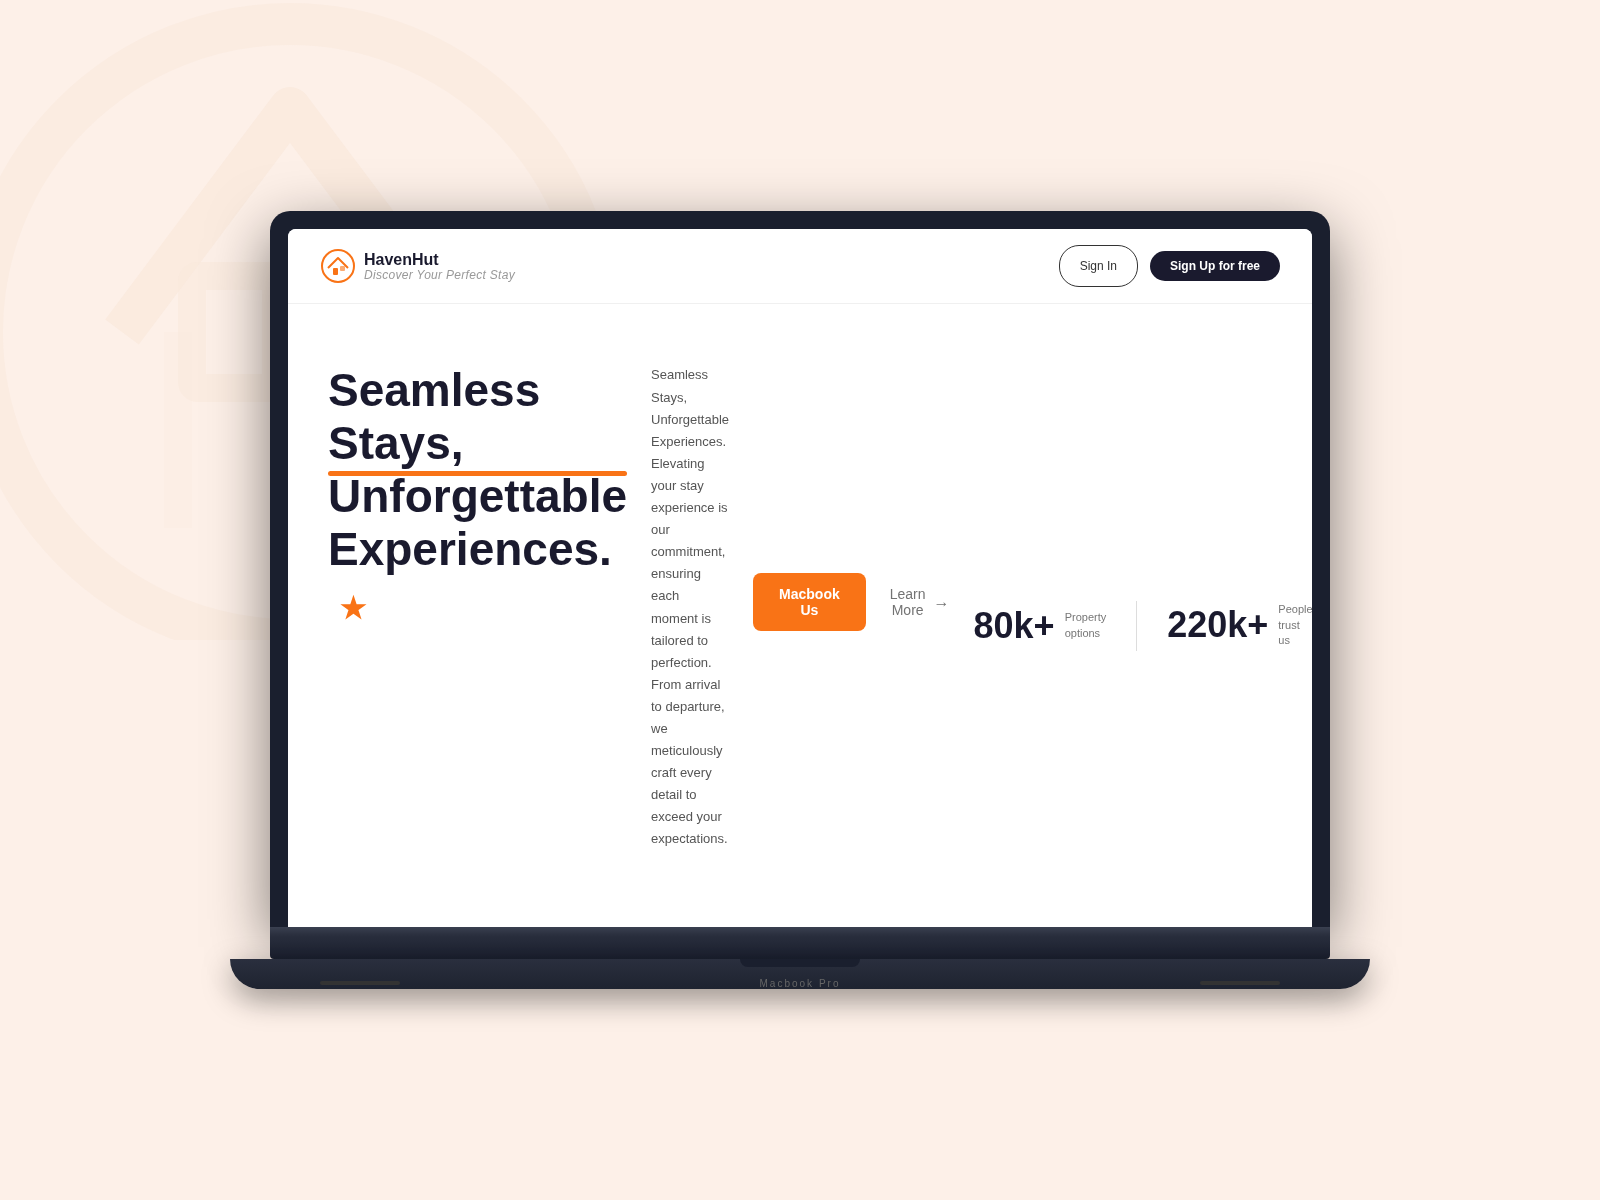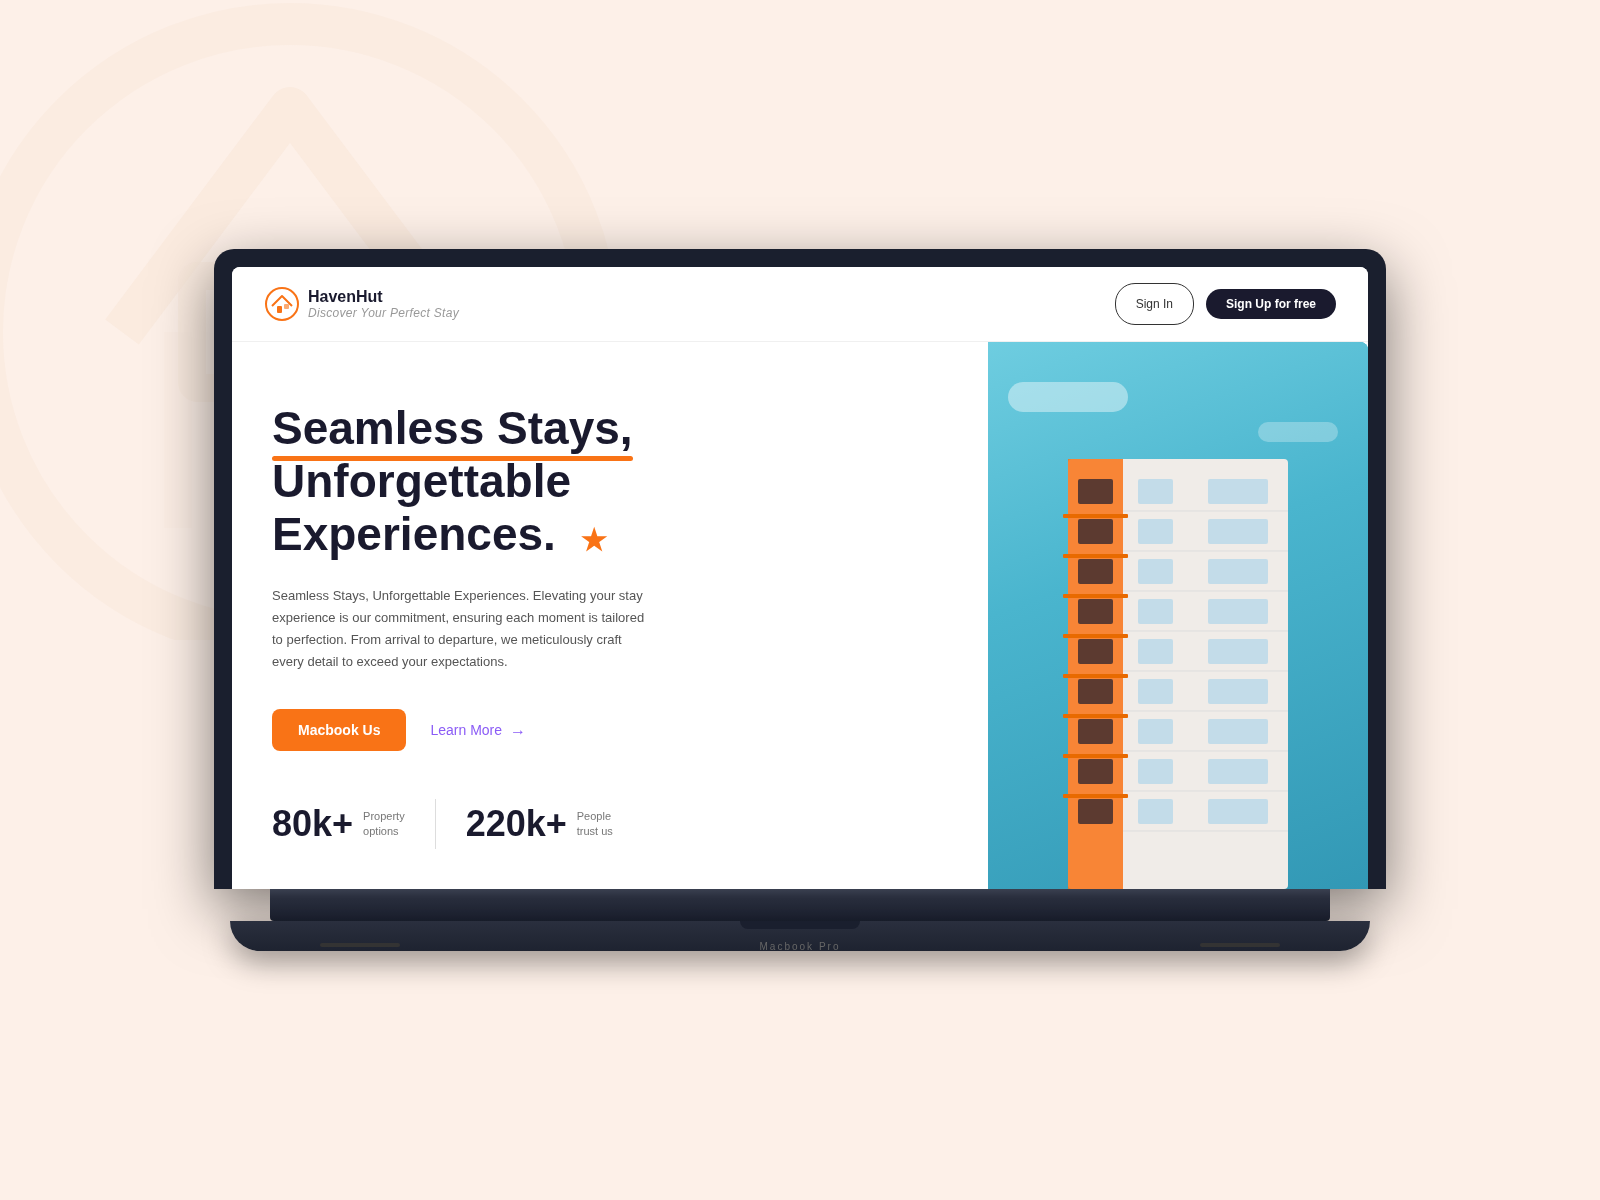--- a/index.html
+++ b/index.html
@@ -33,21 +33,21 @@
     
     .laptop-wrapper {
       position: relative;
       width: 1100px;
       display: flex;
       flex-direction: column;
       align-items: center;
     }
 
     .laptop-screen-frame {
-      width: 1172px;
+      width: 1060px;
       background: #1a1f2e;
       border-radius: 20px 20px 0 0;
       padding: 18px 18px 0 18px;
       box-shadow: 0 20px 60px rgba(0,0,0,0.5);
     }
 
     .screen-inner {
       background: #fff;
       border-radius: 8px 8px 0 0;
       overflow: hidden;
@@ -160,22 +160,23 @@
       display: flex;
       align-items: stretch;
       min-height: 520px;
       background: #fff;
     }
 
     .hero-left {
       flex: 1;
       padding: 60px 40px 40px 40px;
       display: flex;
-      flex-direction: column;
+      flex-direction: row;
       justify-content: center;
+      gap: 24px;
     }
 
     .hero-heading {
       font-size: 46px;
       font-weight: 800;
       color: #1a1a2e;
       line-height: 1.15;
       margin-bottom: 24px;
       position: relative;
     }
@@ -227,21 +228,21 @@
       font-weight: 600;
       cursor: pointer;
     }
 
     .btn-learn {
       display: flex;
       align-items: center;
       gap: 8px;
       font-size: 14px;
       font-weight: 500;
-      color: #8b5cf6;
+      color: #737373;
       cursor: pointer;
       background: none;
       border: none;
     }
 
     .btn-learn .arrow {
       font-size: 16px;
     }
 
     .hero-stats {

